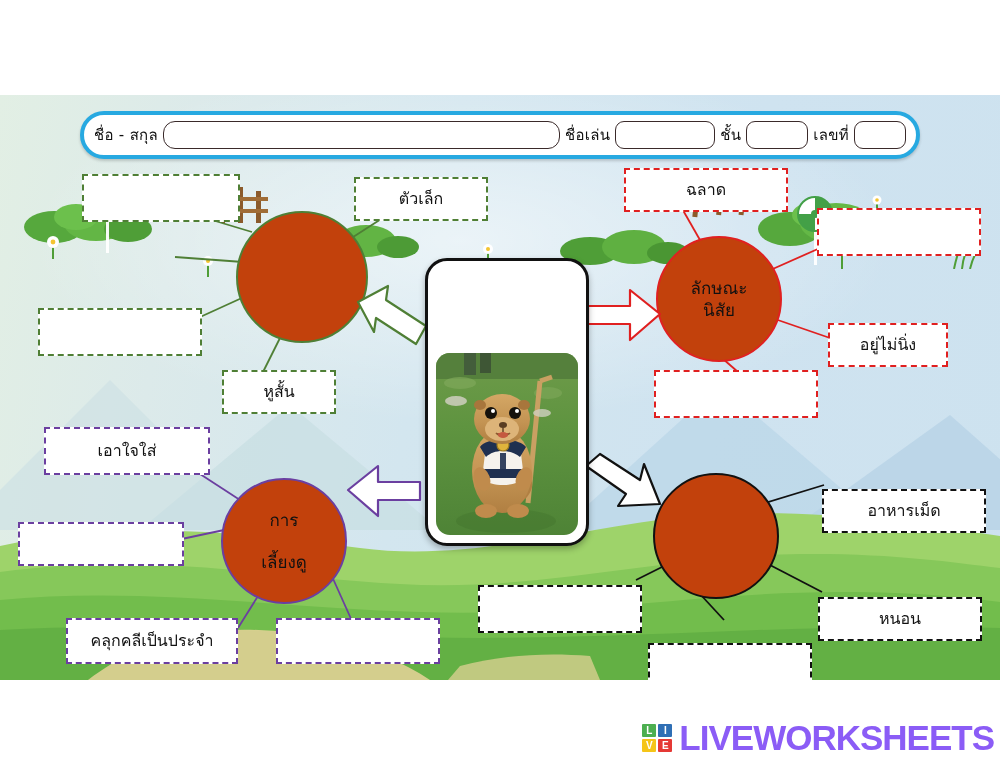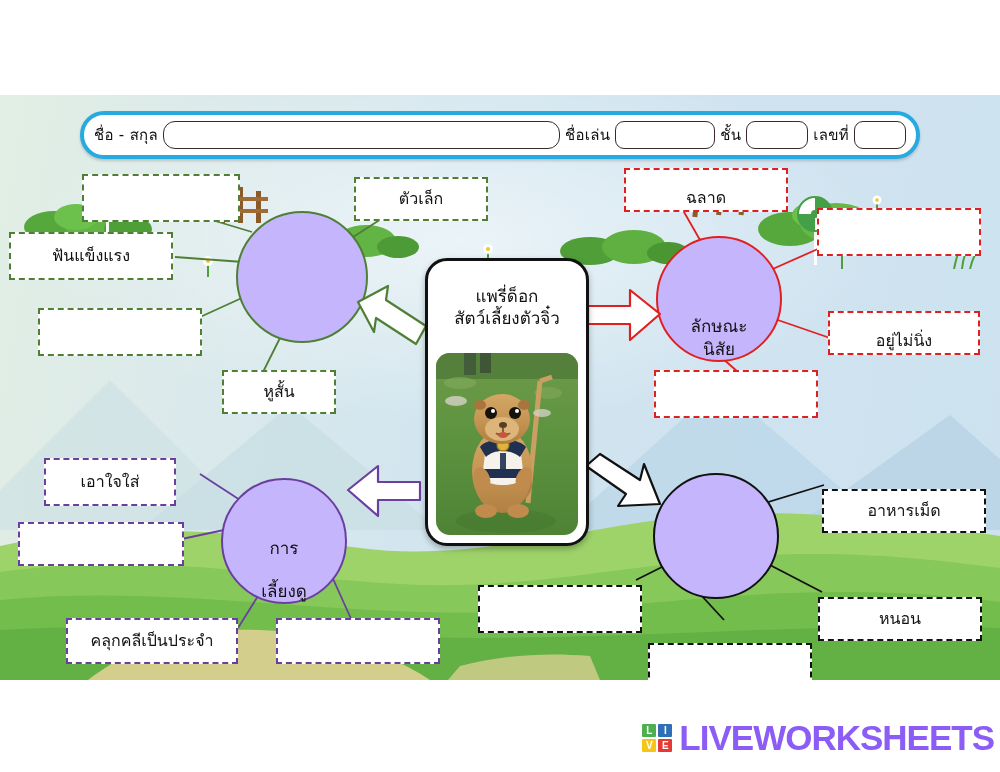--- a/index.html
+++ b/index.html
@@ -30,34 +30,34 @@
             box-sizing:border-box;font-size:14px;padding:0 6px;font-family:inherit;outline:none;color:#111;}
   #in-fullname{flex:1 1 auto;border-radius:12px;}
   #in-nickname{width:100px;}
   #in-class{width:62px;}
   #in-number{width:52px;}
 
   
   #links{position:absolute;left:0;top:0;width:1000px;height:772px;z-index:3;pointer-events:none;}
 
   
-  .hub{position:absolute;border-radius:50%;background:#c4b5fd;z-index:4;
-       display:flex;flex-direction:column;align-items:center;justify-content:flex-end;
+  .hub{position:absolute;border-radius:50%;background:#c2410c;z-index:4;
+       display:flex;flex-direction:column;align-items:center;justify-content:center;
        font-size:17px;color:#111;line-height:1.32;text-align:center;}
   #hub-green{left:236px;top:211px;width:128px;height:128px;border:2px solid #4f7f35;}
   #hub-red{left:656px;top:236px;width:122px;height:122px;border:2px solid #e02020;}
   #hub-purple{left:221px;top:478px;width:122px;height:122px;border:2px solid #6b3fa0;gap:20px;}
   #hub-black{left:653px;top:473px;width:122px;height:122px;border:2px solid #111111;}
 
   
   .box{position:absolute;background:#ffffff;z-index:5;box-sizing:border-box;
        display:flex;align-items:center;justify-content:center;
        font-size:16px;color:#111;text-align:center;line-height:1.25;padding:2px 18px;}
   .b-green{border:2px dashed #4f7f35;}
-  .b-red{border:2px dashed #e02020;align-items:flex-end;}
+  .b-red{border:2px dashed #e02020;}
   .b-purple{border:2px dashed #6b3fa0;}
   .b-black{border:2px dashed #111111;margin-top:25px;}
 
   
   #card{position:absolute;left:425px;top:258px;width:158px;height:282px;background:#ffffff;
         border:3px solid #111;border-radius:22px;z-index:7;overflow:hidden;
         box-shadow:0 3px 6px rgba(0,0,0,.28);}
   #card-title{height:92px;display:flex;flex-direction:column;align-items:center;justify-content:center;
               font-size:17px;color:#111;line-height:1.3;text-align:center;}
   #card-photo{position:absolute;left:8px;top:92px;width:142px;height:182px;border-radius:14px;overflow:hidden;}
@@ -299,44 +299,41 @@
       <path d="M4 14 L18 2 L58 28 L62 12 L78 52 L36 54 L44 42 Z" fill="#ffffff" stroke="#111111" stroke-width="2.2" stroke-linejoin="round"></path>
     </svg>
   </div>
 
   <div class="box b-green" style="left:82px;top:174px;width:158px;height:48px;">
     <span></span>
   </div>
   <div class="box b-green" style="left:354px;top:177px;width:134px;height:44px;">
     <span>ตัวเล็ก</span>
   </div>
-  <div class="box b-green" style="left:9px;top:232px;width:164px;height:48px;">
-    <span>ฟันแข็งแรง</span>
-  </div>
   <div class="box b-green" style="left:38px;top:308px;width:164px;height:48px;">
     <span></span>
   </div>
   <div class="box b-green" style="left:222px;top:370px;width:114px;height:44px;">
     <span>หูสั้น</span>
   </div>
 
   <div class="box b-red" style="left:624px;top:168px;width:164px;height:44px;">
     <span>ฉลาด</span>
   </div>
   <div class="box b-red" style="left:817px;top:208px;width:164px;height:48px;">
     <span></span>
   </div>
-  <div class="box b-red" style="left:828px;top:311px;width:152px;height:44px;">
+  <div class="box b-red" style="left:828px;top:323px;width:120px;height:44px;">
     <span>อยู่ไม่นิ่ง</span>
   </div>
   <div class="box b-red" style="left:654px;top:370px;width:164px;height:48px;">
     <span></span>
   </div>
 
-  <div class="box b-purple" style="left:44px;top:458px;width:132px;height:48px;">
+  <div class="box b-purple" style="left:44px;top:427px;width:166px;height:48px;">
     <span>เอาใจใส่</span>
   </div>
   <div class="box b-purple" style="left:18px;top:522px;width:166px;height:44px;">
     <span></span>
   </div>
   <div class="box b-purple" style="left:66px;top:618px;width:172px;height:46px;">
     <span>คลุกคลีเป็นประจำ</span>
   </div>
   <div class="box b-purple" style="left:276px;top:618px;width:164px;height:46px;">
     <span></span>
@@ -349,24 +346,20 @@
     <span>หนอน</span>
   </div>
   <div class="box b-black" style="left:478px;top:560px;width:164px;height:48px;">
     <span></span>
   </div>
   <div class="box b-black" style="left:648px;top:618px;width:164px;height:44px;">
     <span></span>
   </div>
 
   <div id="card">
-    <div id="card-title">
-      <span>แพรี่ด็อก</span>
-      <span>สัตว์เลี้ยงตัวจิ๋ว</span>
-    </div>
     <div id="card-photo">
       <svg width="142" height="182" viewBox="0 0 142 182">
         <defs>
           <linearGradient id="gr" x1="0" y1="0" x2="0" y2="1">
             <stop offset="0%" stop-color="#6f9b4a"></stop>
             <stop offset="40%" stop-color="#5f9440"></stop>
             <stop offset="100%" stop-color="#4e8336"></stop>
           </linearGradient>
           <linearGradient id="fur" x1="0" y1="0" x2="0" y2="1">
             <stop offset="0%" stop-color="#d4a765"></stop>

